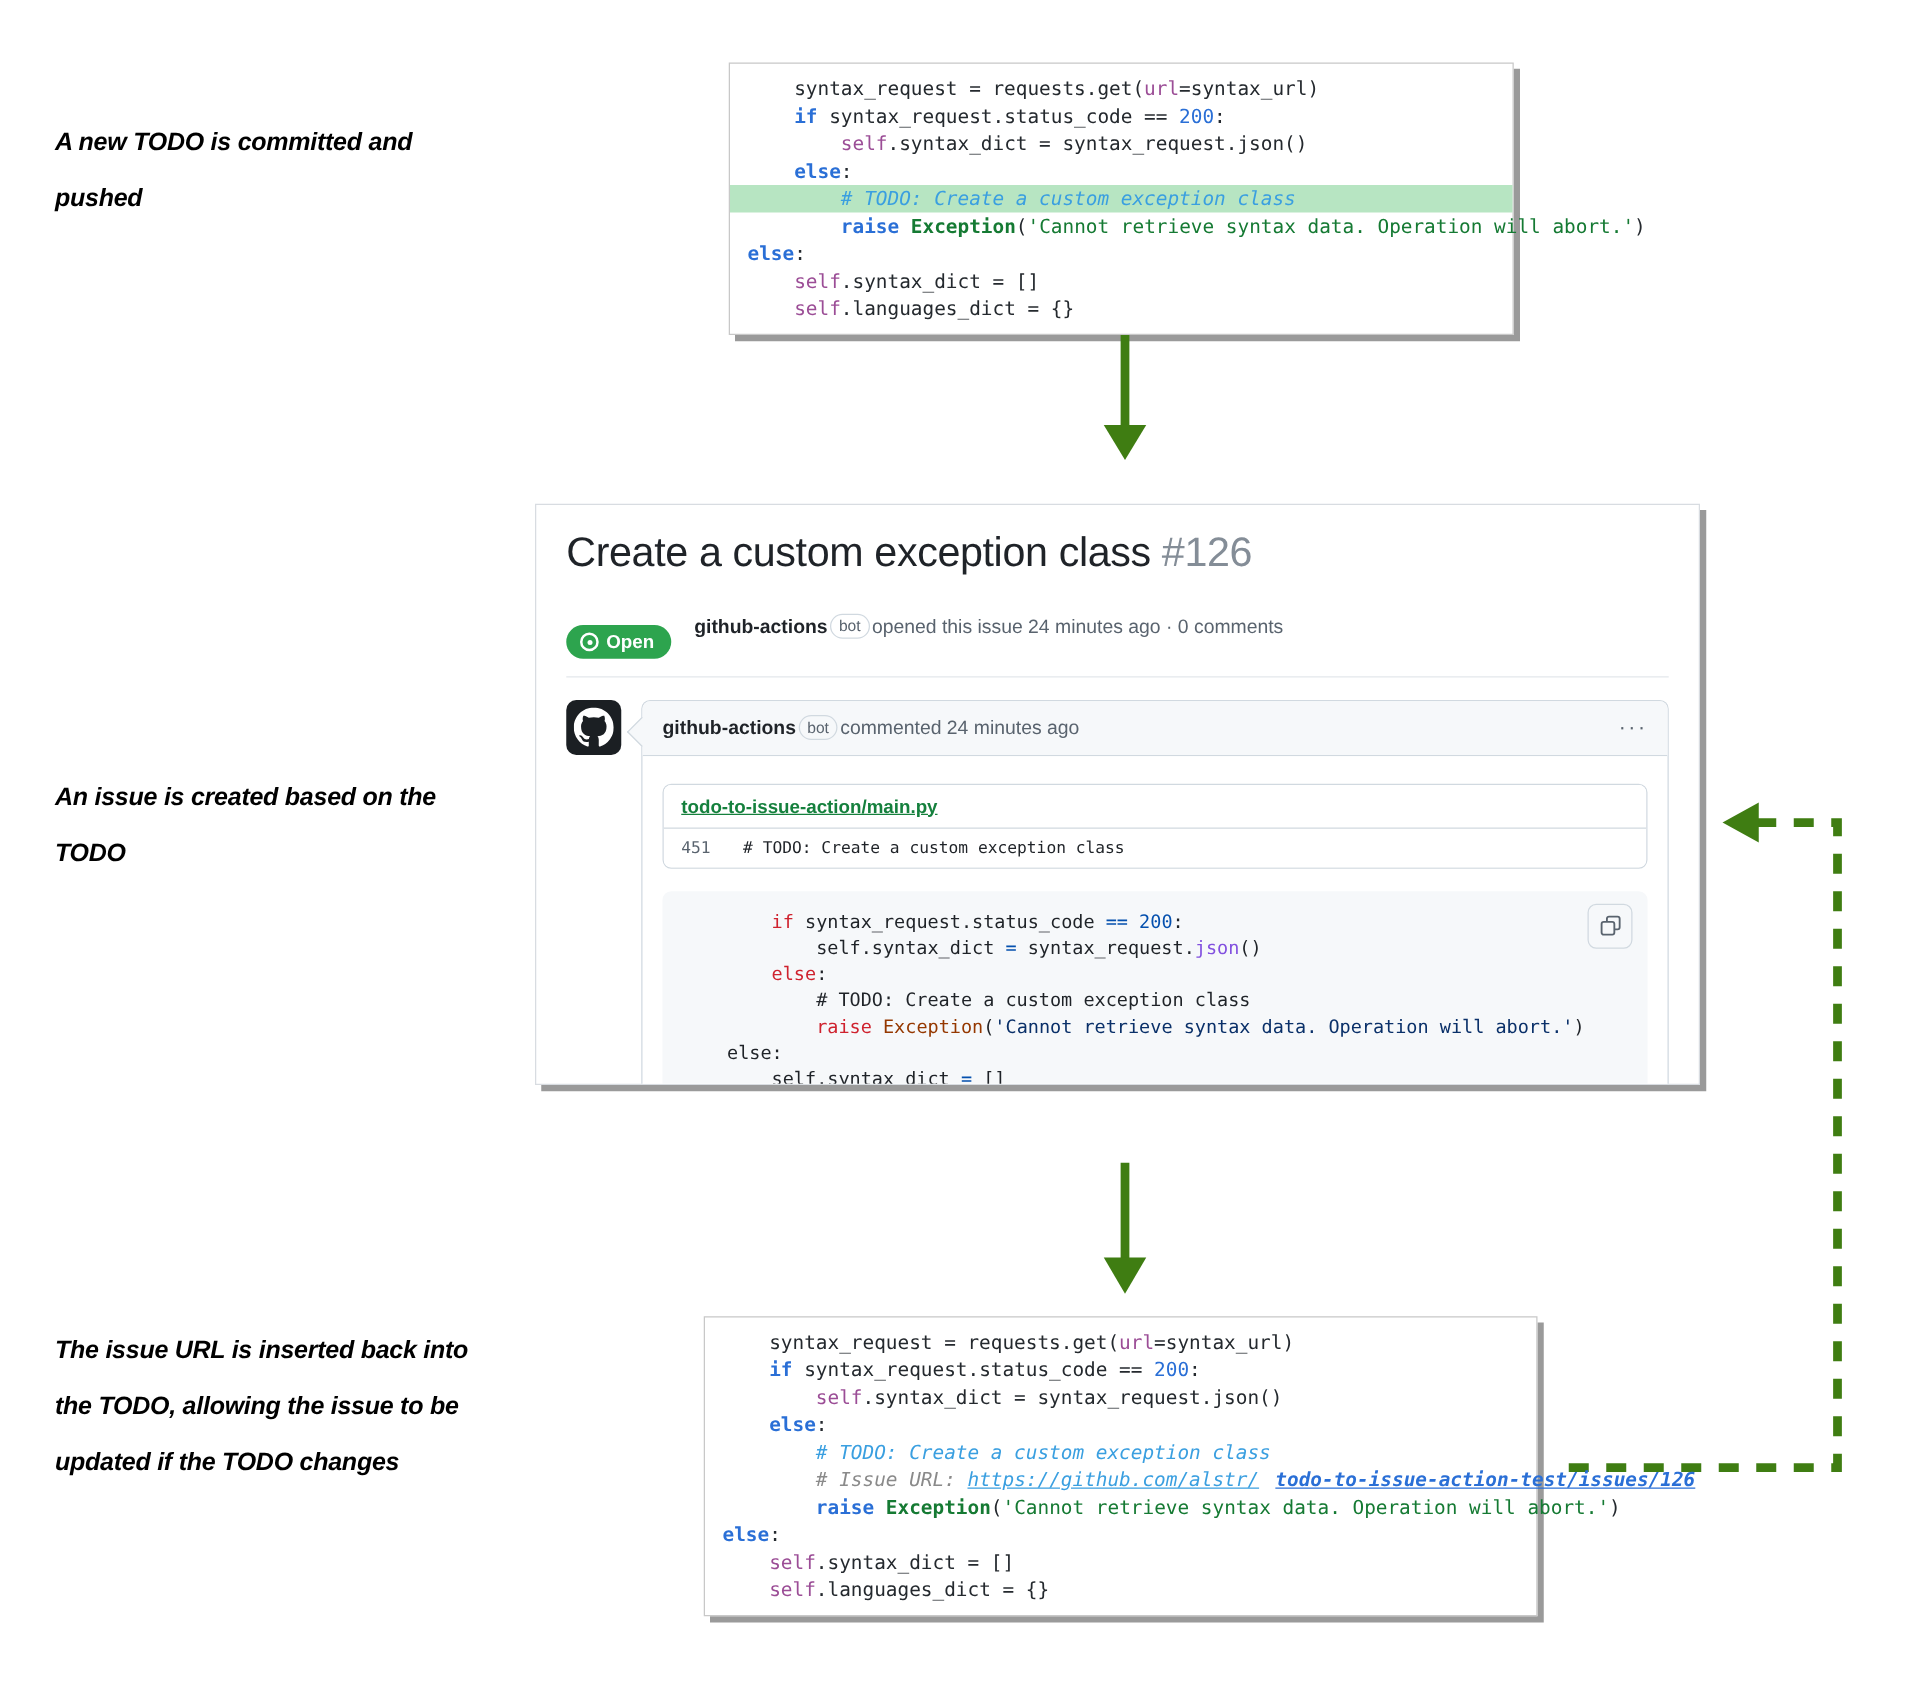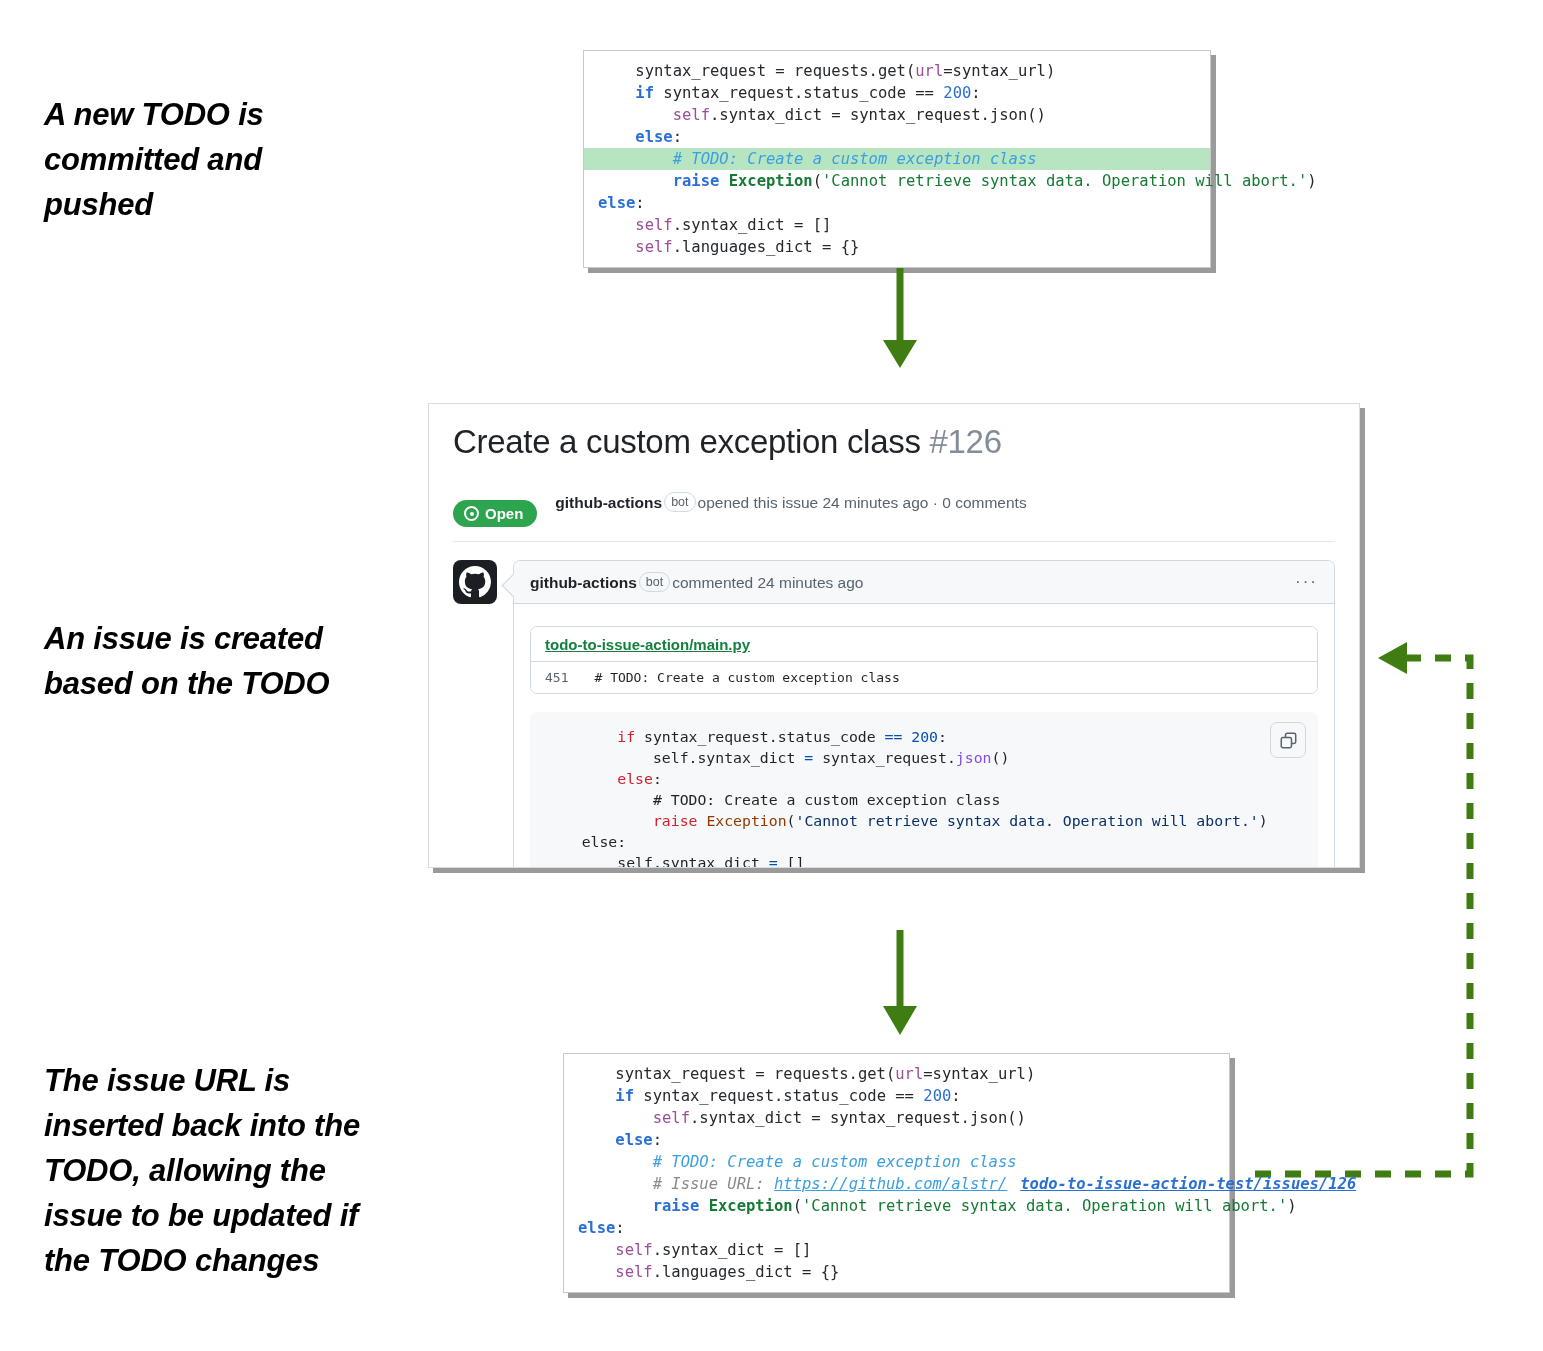--- a/index.html
+++ b/index.html
@@ -5,21 +5,21 @@
   html,body{margin:0;padding:0;}
   body{
     width:1543px;height:1351px;position:relative;
     background:#ffffff;
     font-family:"Liberation Sans",sans-serif;
     overflow:hidden;
   }
   .caption{
     position:absolute;
     font-style:italic;font-weight:bold;
-    font-size:31px;line-height:45px;
+    font-size:20px;line-height:45px;
     color:#000000;
     letter-spacing:-0.2px;
   }
   #cap1{left:44px;top:92px;width:330px;}
   #cap2{left:44px;top:616px;width:340px;}
   #cap3{left:44px;top:1058px;width:360px;}
 
   
   .codecard{
     position:absolute;

